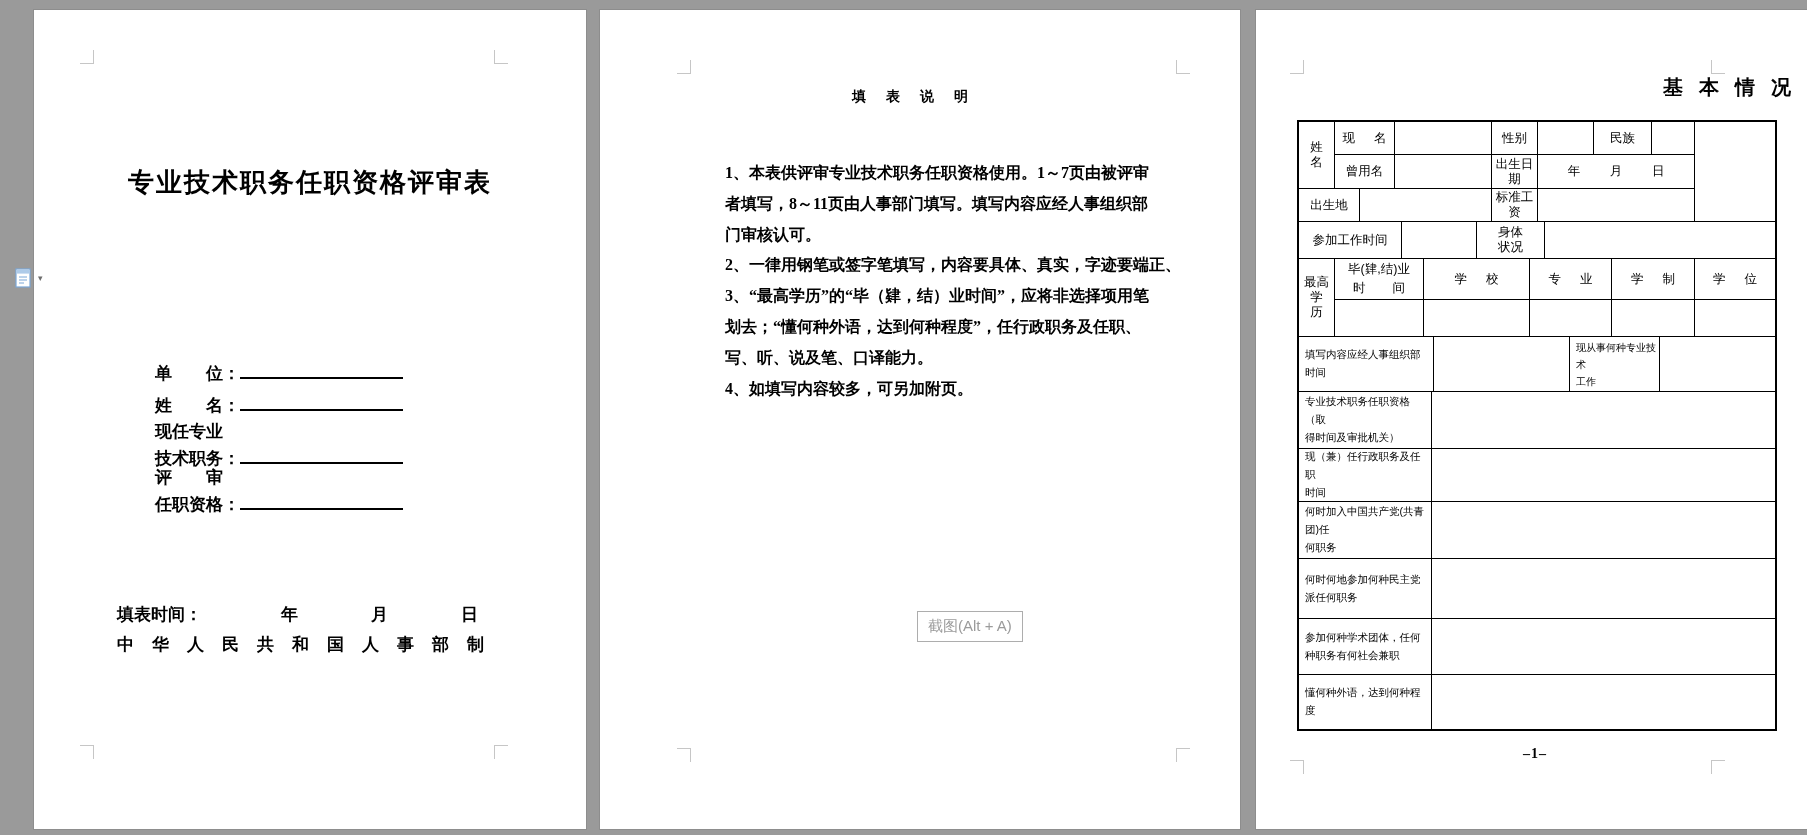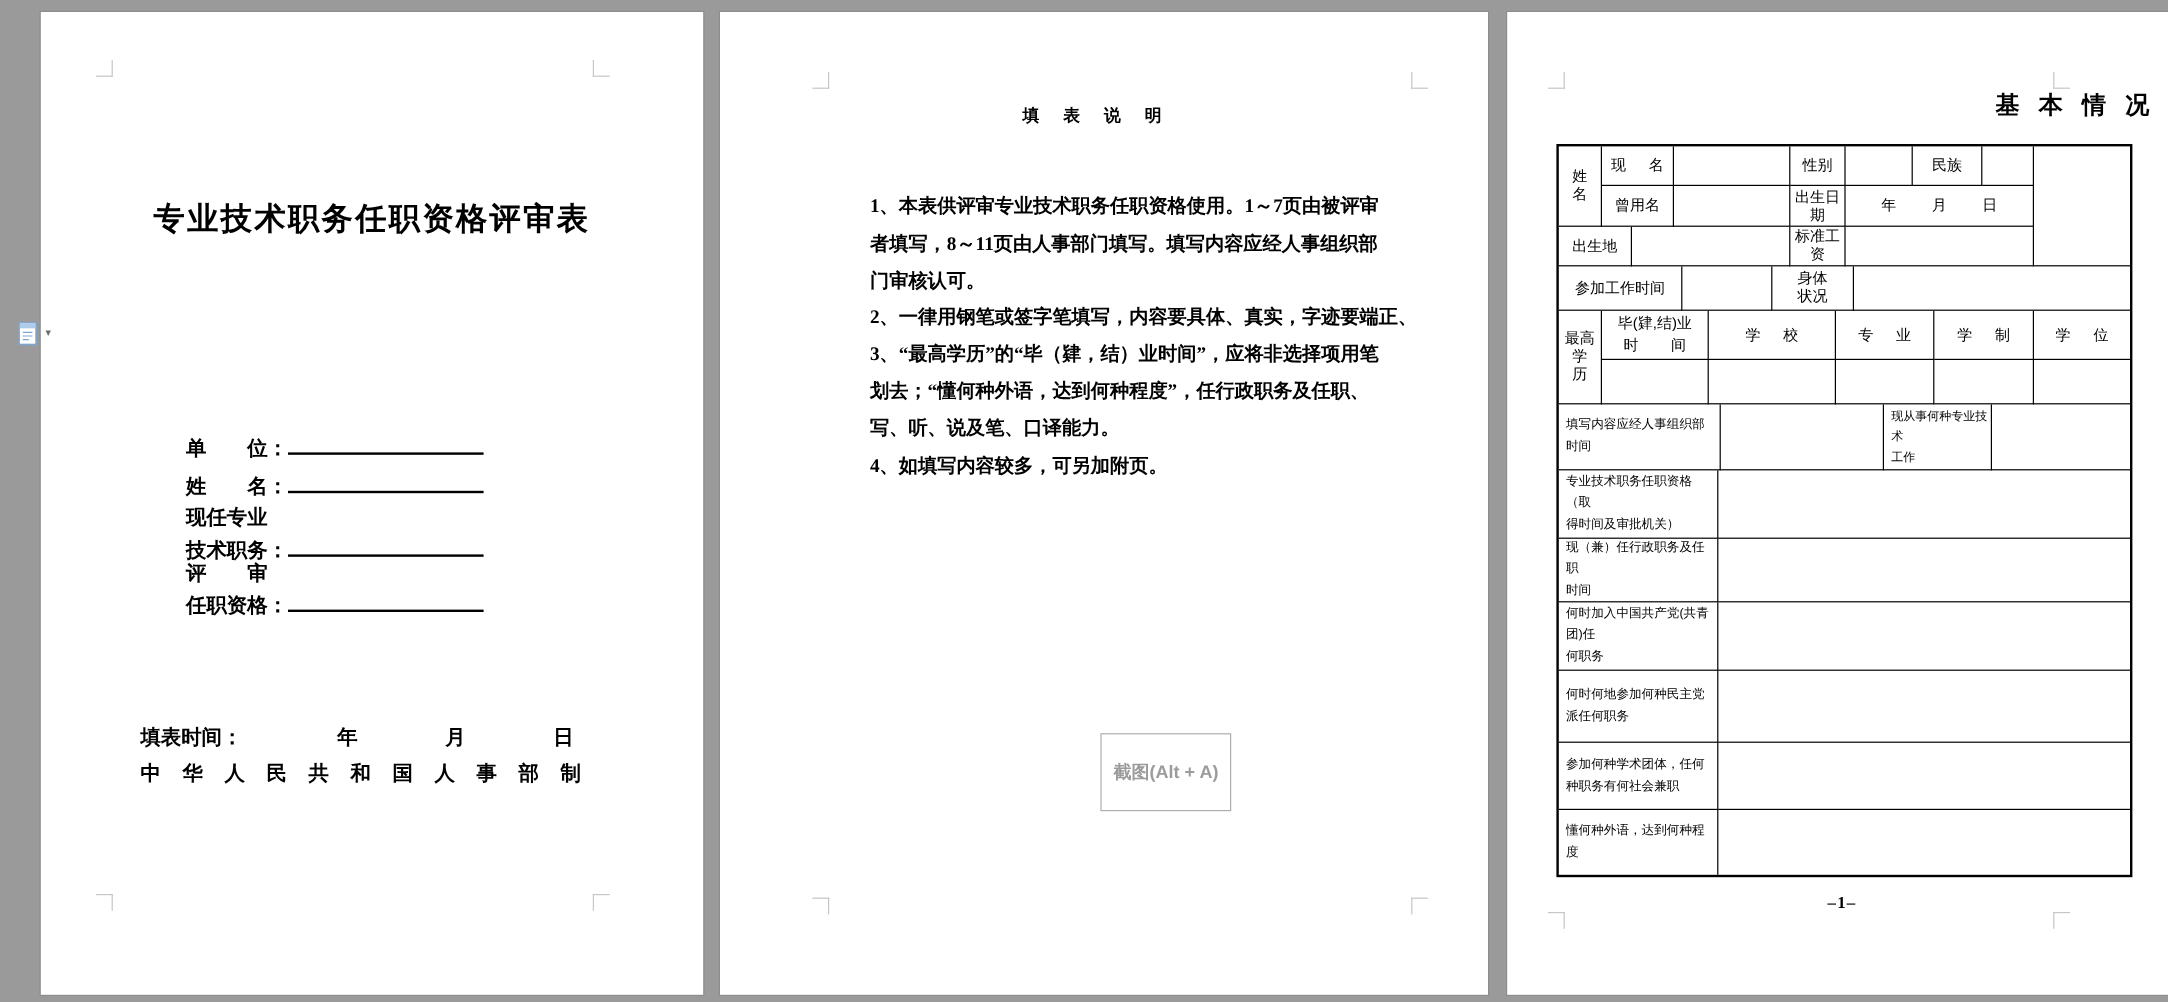--- a/index.html
+++ b/index.html
@@ -32,21 +32,21 @@
 
   
   .p2-title{position:absolute;top:78px;left:0;width:100%;text-align:center;
     font-size:14px;font-weight:bold;letter-spacing:20px;white-space:nowrap;}
   .p2-body{position:absolute;left:125px;top:148px;width:470px;font-size:16px;font-weight:bold;}
   .p2-ln{height:30.8px;line-height:30.8px;white-space:nowrap;}
 
   
   .shot-tip{position:absolute;left:917px;top:611px;background:#fff;border:1px solid #adadad;
     color:#9b9b9b;font-family:"Liberation Sans","DejaVu Sans",sans-serif;font-size:15px;
-    padding:22px 10px;white-space:nowrap;font-weight:bold;}
+    padding:5px 10px;white-space:nowrap;}
 
   
   .float-ic{position:absolute;left:12px;top:266px;display:flex;align-items:center;gap:4px;}
   .float-ic .caret{color:#6d6d6d;font-family:"DejaVu Sans",sans-serif;font-size:9px;}
 
   
   .p3-title{position:absolute;top:64px;left:0;width:100%;text-align:right;
     font-size:20px;font-weight:bold;letter-spacing:16px;white-space:nowrap;}
   .bi-table{position:absolute;left:41px;top:110px;width:476px;border:2px solid #000;
     font-family:"Liberation Sans","DejaVu Sans",sans-serif;font-size:12.5px;line-height:1.2;}

